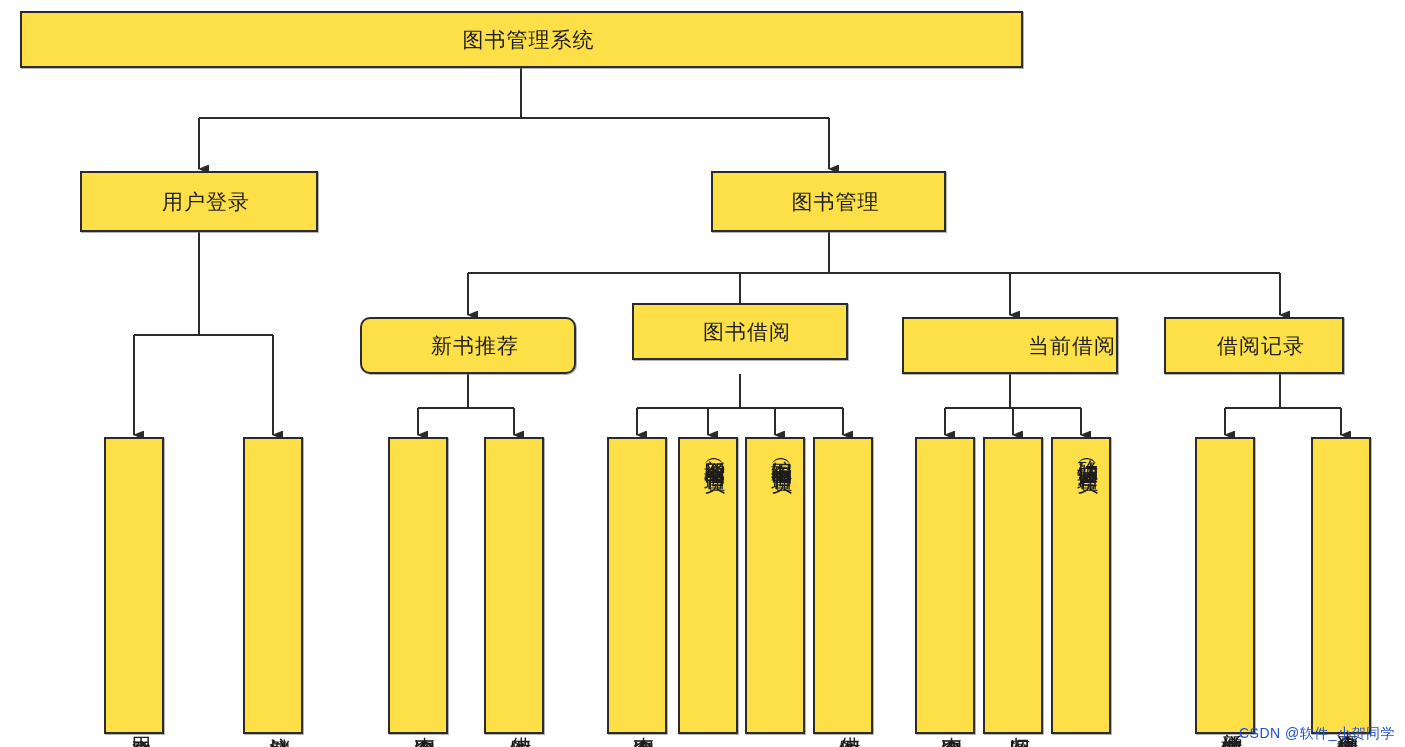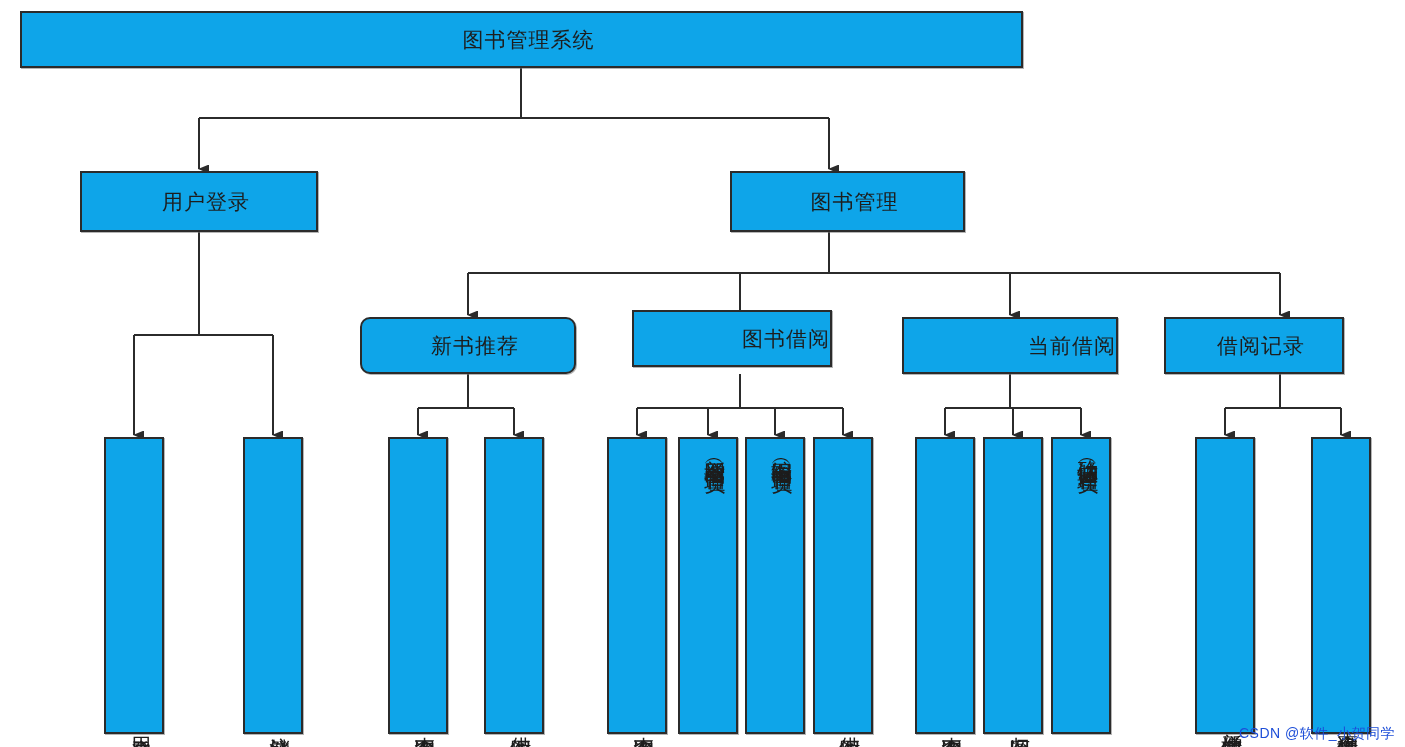--- a/index.html
+++ b/index.html
@@ -10,21 +10,21 @@
     font-family:"Liberation Sans","DejaVu Sans",sans-serif;
     overflow:hidden;
     position:relative;
   }
   #diagram-root{position:absolute;left:0;top:0;width:1405px;height:747px;}
   svg#tree-svg{position:absolute;left:0;top:0;width:1405px;height:747px;display:block;}
 
   .node-box{
     position:absolute;
     box-sizing:border-box;
-    background:#0ea5e9;
+    background:#fde047;
     border:2px solid #2b2b2b;
     box-shadow:1px 1px 0 rgba(120,120,120,.55);
     padding-left:14px;
   }
   .node-box.horizontal{
     display:flex;align-items:center;justify-content:center;
   }
   .node-label-h{
     font-size:21px;
     color:#1d1d1d;
@@ -105,27 +105,27 @@
         <line x1="1341" y1="408" x2="1341" y2="435" stroke="#2b2b2b" stroke-width="2.6" shape-rendering="crispEdges" marker-end="url(#arrowhead)"></line>
       </g>
   </svg>
   <div id="node-layer">
       <div class="node-box horizontal" style="left: 20px; top: 11px; width: 1003px; height: 57px;">
         <span class="node-label-h">图书管理系统</span>
       </div>
       <div class="node-box horizontal" style="left: 80px; top: 171px; width: 238px; height: 61px;">
         <span class="node-label-h">用户登录</span>
       </div>
-      <div class="node-box horizontal" style="left: 711px; top: 171px; width: 235px; height: 61px; margin-left: 19px;">
+      <div class="node-box horizontal" style="left: 711px; top: 171px; width: 235px; height: 61px;">
         <span class="node-label-h">图书管理</span>
       </div>
       <div class="node-box horizontal" style="left: 360px; top: 317px; width: 216px; height: 57px; border-radius: 10px;">
         <span class="node-label-h">新书推荐</span>
       </div>
-      <div class="node-box horizontal" style="left: 632px; top: 310px; width: 200px; height: 57px; justify-content: flex-end;">
+      <div class="node-box horizontal" style="left: 632px; top: 303px; width: 216px; height: 57px;">
         <span class="node-label-h">图书借阅</span>
       </div>
       <div class="node-box horizontal" style="left: 902px; top: 317px; width: 216px; height: 57px; justify-content: flex-end;">
         <span class="node-label-h">当前借阅</span>
       </div>
       <div class="node-box horizontal" style="left: 1164px; top: 317px; width: 180px; height: 57px;">
         <span class="node-label-h">借阅记录</span>
       </div>
       <div class="node-box vertical" style="left: 104px; top: 437px; width: 60px; height: 297px;">
         <span class="node-label-v">用户登录</span>

